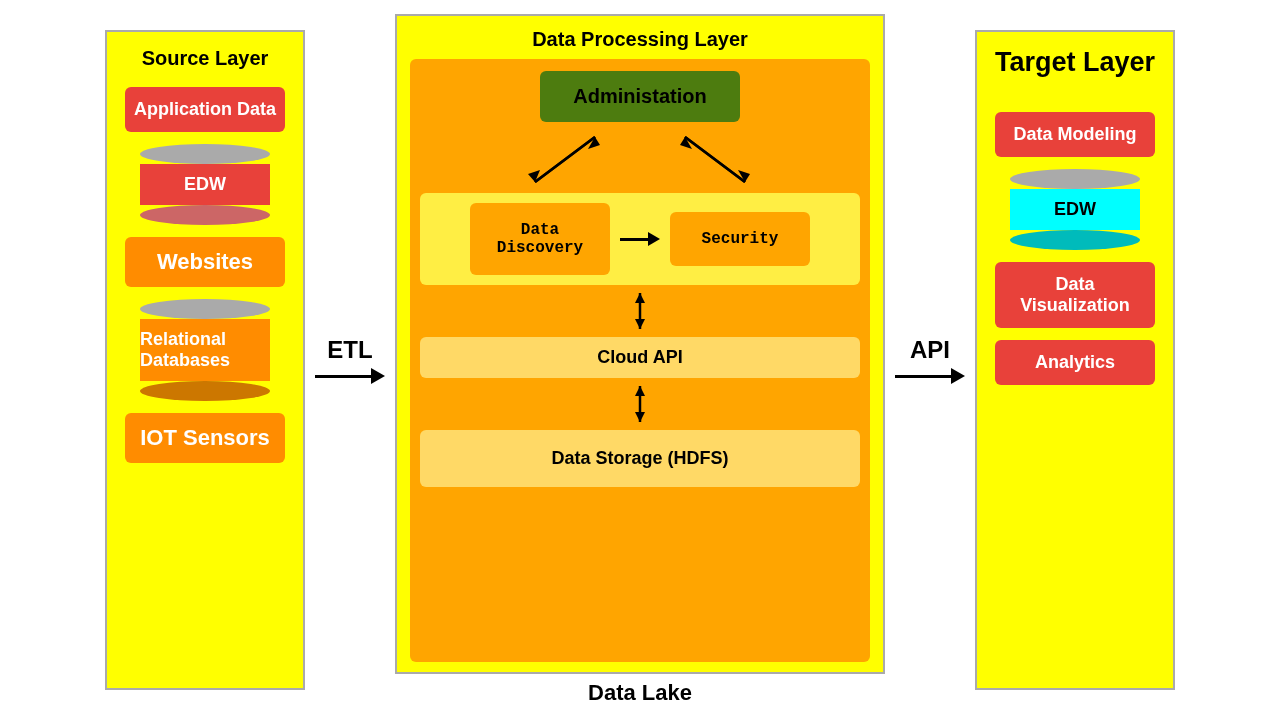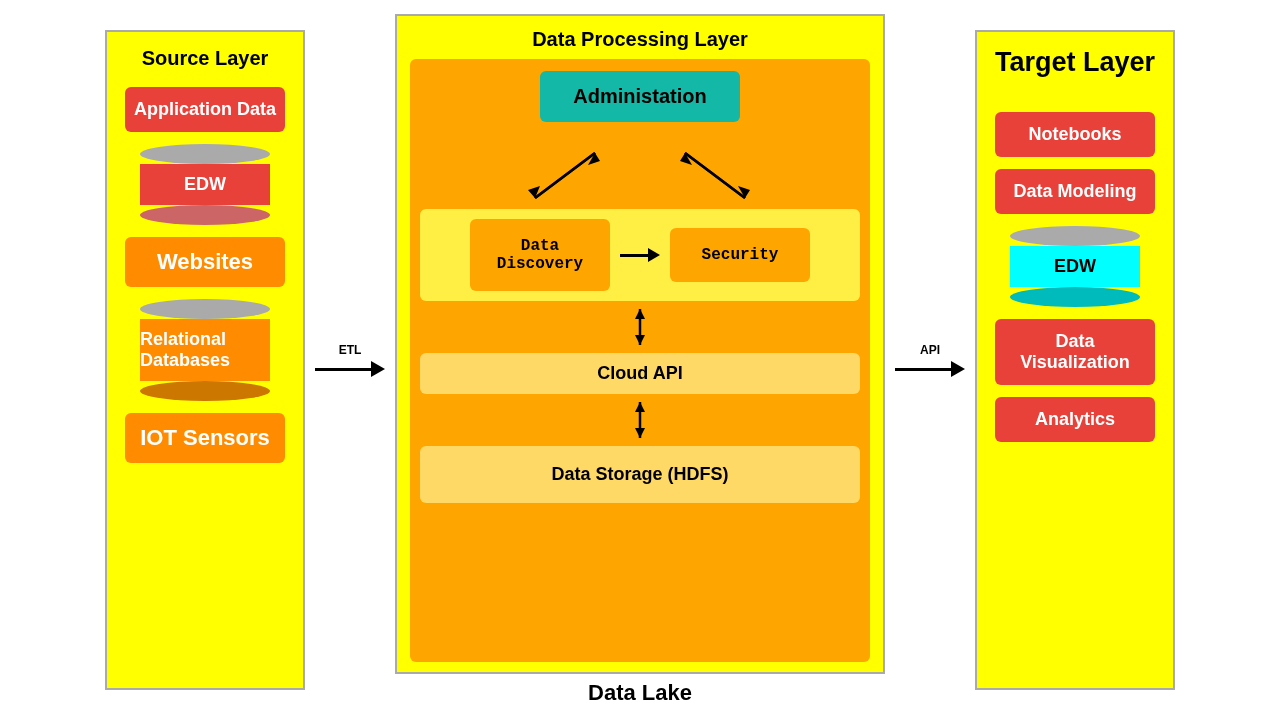--- a/index.html
+++ b/index.html
@@ -125,21 +125,21 @@
     
     .arrow-section {
       display: flex;
       flex-direction: column;
       align-items: center;
       justify-content: center;
       width: 90px;
       height: 660px;
     }
     .arrow-label {
-      font-size: 12px;
+      font-size: 24px;
       font-weight: bold;
       margin-bottom: 4px;
     }
     .arrow-right {
       display: flex;
       align-items: center;
       width: 70px;
     }
     .arrow-line {
       height: 3px;
@@ -181,29 +181,29 @@
       flex: 1;
       display: flex;
       flex-direction: column;
       align-items: center;
       padding: 12px 10px 10px 10px;
       gap: 6px;
     }
 
     
     .admin-box {
-      background: #14b8a6;
+      background: #4d7c0f;
       color: #000;
       font-size: 20px;
       font-weight: bold;
       text-align: center;
       border-radius: 6px;
       width: 200px;
       padding: 14px 10px;
-      margin-bottom: 20px;
+      margin-bottom: 4px;
     }
     .inner-yellow-box {
       background: #FFEE44;
       border-radius: 6px;
       width: 440px;
       display: flex;
       flex-direction: column;
       align-items: center;
       padding: 10px;
       gap: 8px;
@@ -370,21 +370,20 @@
     <div class="arrow-label">API</div>
     <div class="arrow-right">
       <div class="arrow-line"></div>
       <div class="arrow-head"></div>
     </div>
   </div>
 
   <div class="target-layer">
     <div class="layer-title">Target Layer</div>
 
-    <div class="red-box">Notebooks</div>
     <div class="red-box">Data Modeling</div>
 
     <div class="cylinder cyan-cylinder">
       <div class="cylinder-top"></div>
       <div class="cylinder-body" style="background:#00FFFF;color:#000;">EDW</div>
       <div class="cylinder-bottom" style="background:#00BBBB;"></div>
     </div>
 
     <div class="red-box">Data Visualization</div>
     <div class="red-box">Analytics</div>

